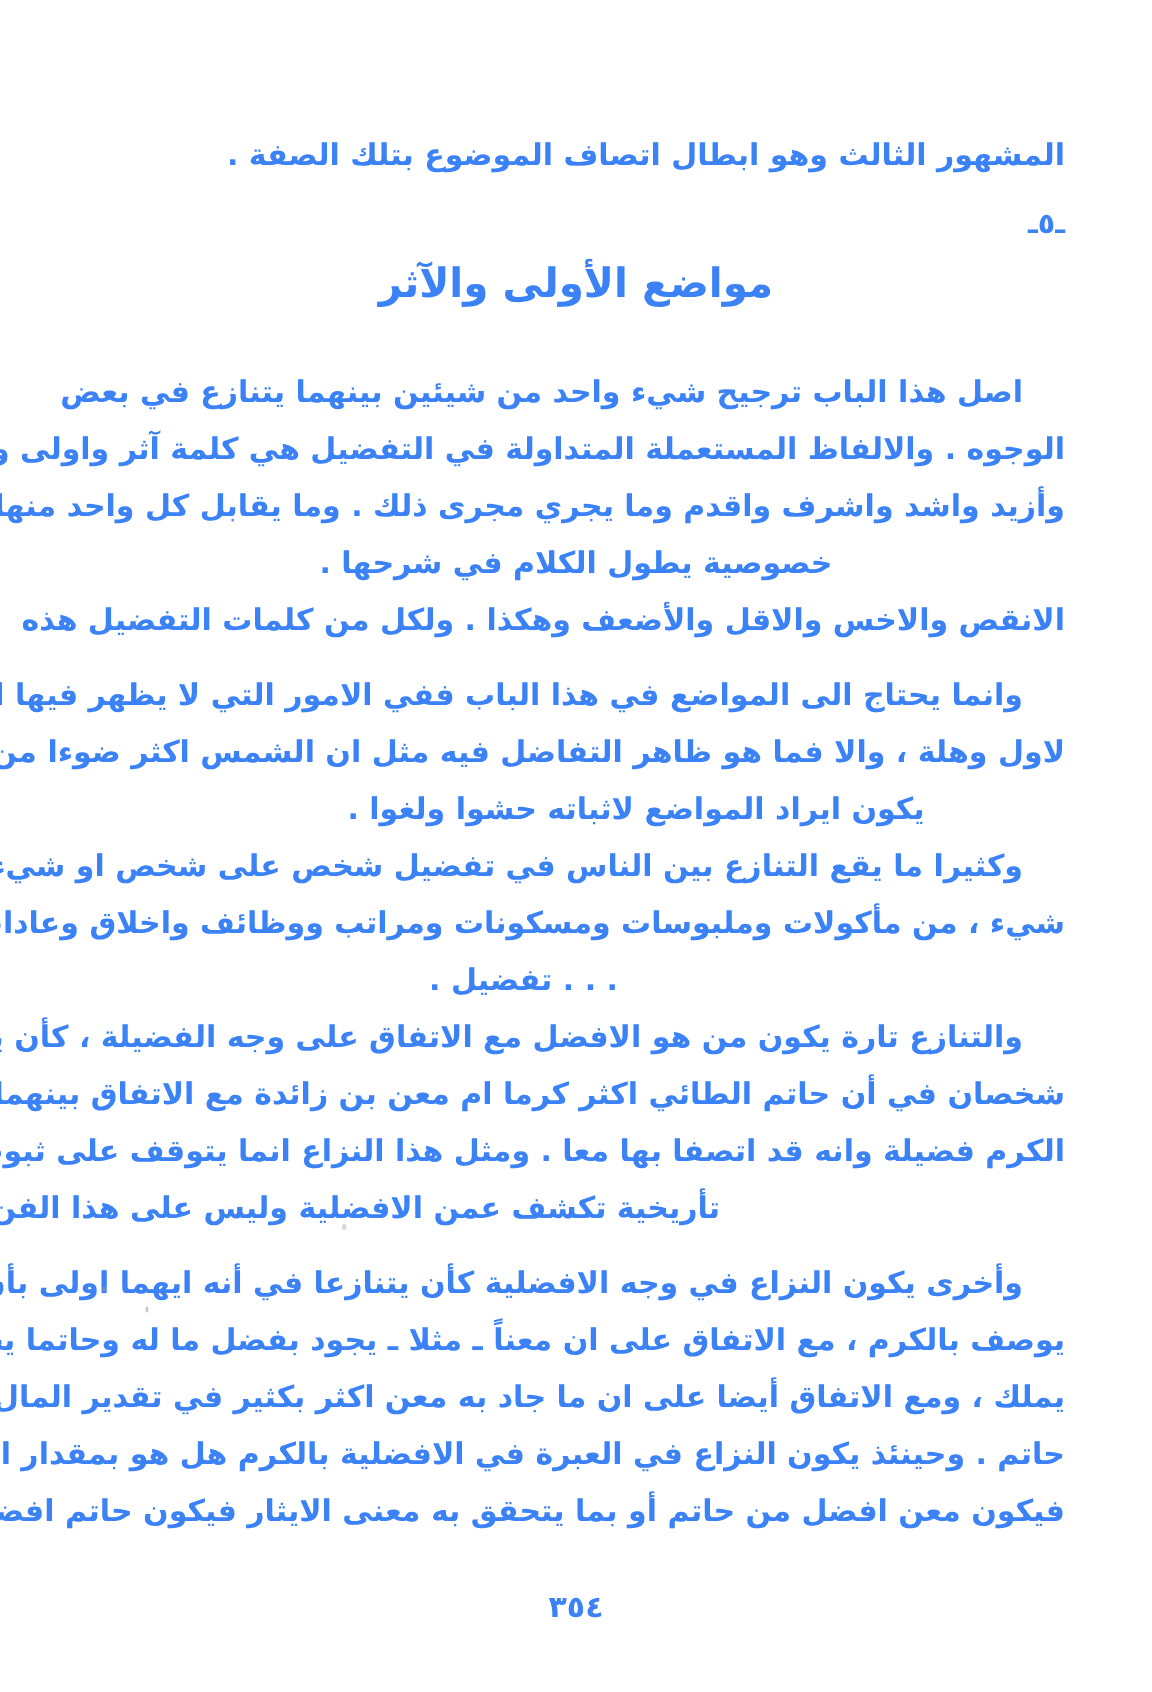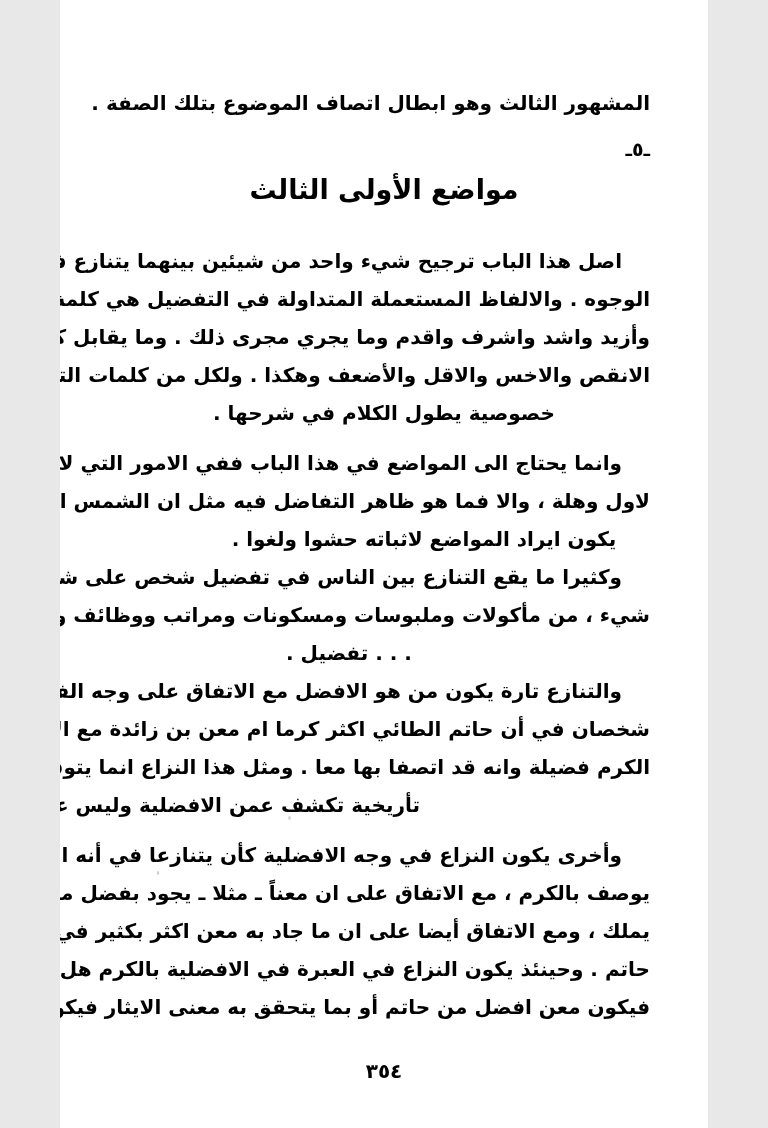--- a/index.html
+++ b/index.html
@@ -1,21 +1,21 @@
 <!DOCTYPE html>
 <html dir="rtl" lang="ar"><head>
 <meta charset="utf-8">
 <style>
   html,body{margin:0;padding:0;background:#e8e8e8;}
   .page{
     position:relative;
-    width:648px;height:1128px;
+    width:768px;height:1128px;
     margin:0 auto;
     background:#ffffff;
-    color:#000000;
+    color:#3b82f6;
     font-family:"DejaVu Sans",sans-serif;
     font-weight:700;
     direction:rtl;
     overflow:hidden;
     box-sizing:border-box;
     padding:84px 58px 15px 58px;
   }
   .l{
     height:38px;
     line-height:38px;
@@ -62,28 +62,28 @@
 </style>
 </head>
 <body>
 
 <div class="page">
 
   <div class="l top-line">المشهور الثالث وهو ابطال اتصاف الموضوع بتلك الصفة .</div>
 
   <div class="section-number">ـ٥ـ</div>
 
-  <div class="heading">مواضع الأولى الثالث</div>
+  <div class="heading">مواضع الأولى والآثر</div>
 
   <div class="para p1">
     <div class="l first">اصل هذا الباب ترجيح شيء واحد من شيئين بينهما يتنازع في بعض</div>
     <div class="l j">الوجوه . والالفاظ المستعملة المتداولة في التفضيل هي كلمة آثر واولى وافضل واكثر</div>
     <div class="l j">وأزيد واشد واشرف واقدم وما يجري مجرى ذلك . وما يقابل كل واحد منها ، مثل</div>
+    <div class="l center">خصوصية يطول الكلام في شرحها .</div>
     <div class="l j">الانقص والاخس والاقل والأضعف وهكذا . ولكل من كلمات التفضيل هذه</div>
-    <div class="l center">خصوصية يطول الكلام في شرحها .</div>
   </div>
 
   <div class="para p2">
     <div class="l first">وانما يحتاج الى المواضع في هذا الباب ففي الامور التي لا يظهر فيها التفاضل</div>
     <div class="l j">لاول وهلة ، والا فما هو ظاهر التفاضل فيه مثل ان الشمس اكثر ضوءا من القمر</div>
     <div class="l center c-r">يكون ايراد المواضع لاثباته حشوا ولغوا .</div>
   </div>
 
   <div class="para p3">
     <div class="l first">وكثيرا ما يقع التنازع بين الناس في تفضيل شخص على شخص او شيء على</div>

